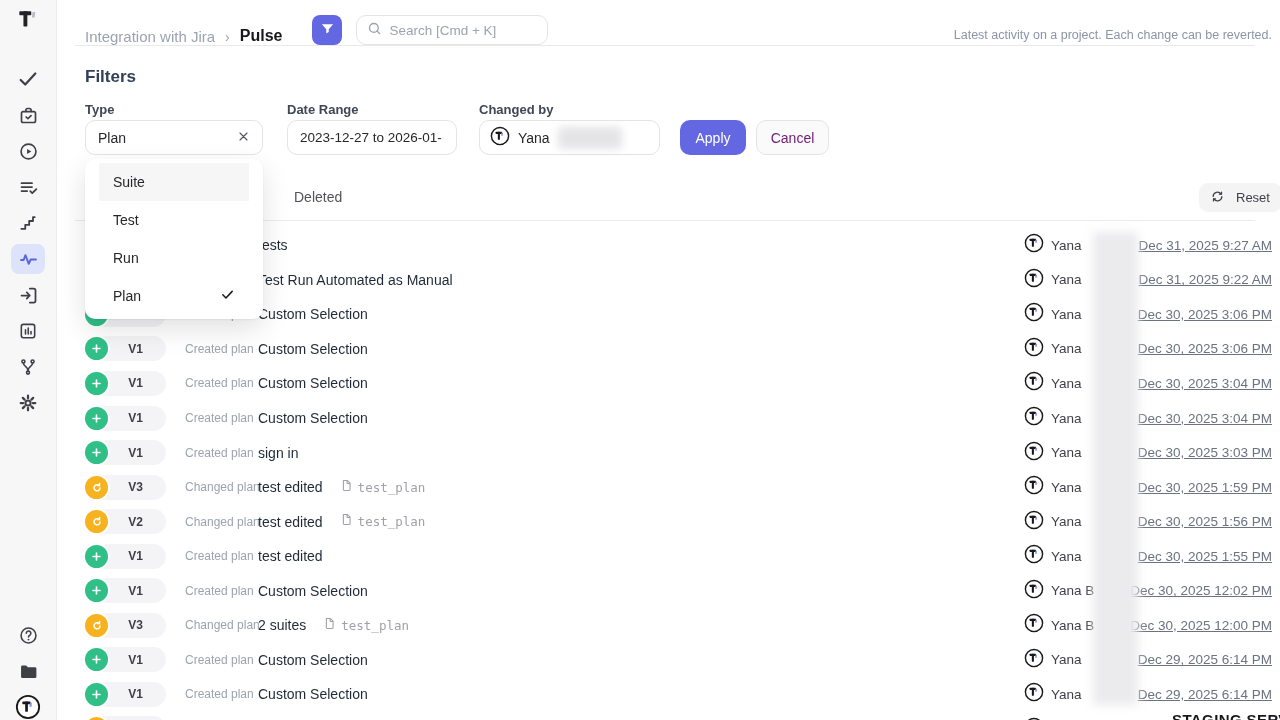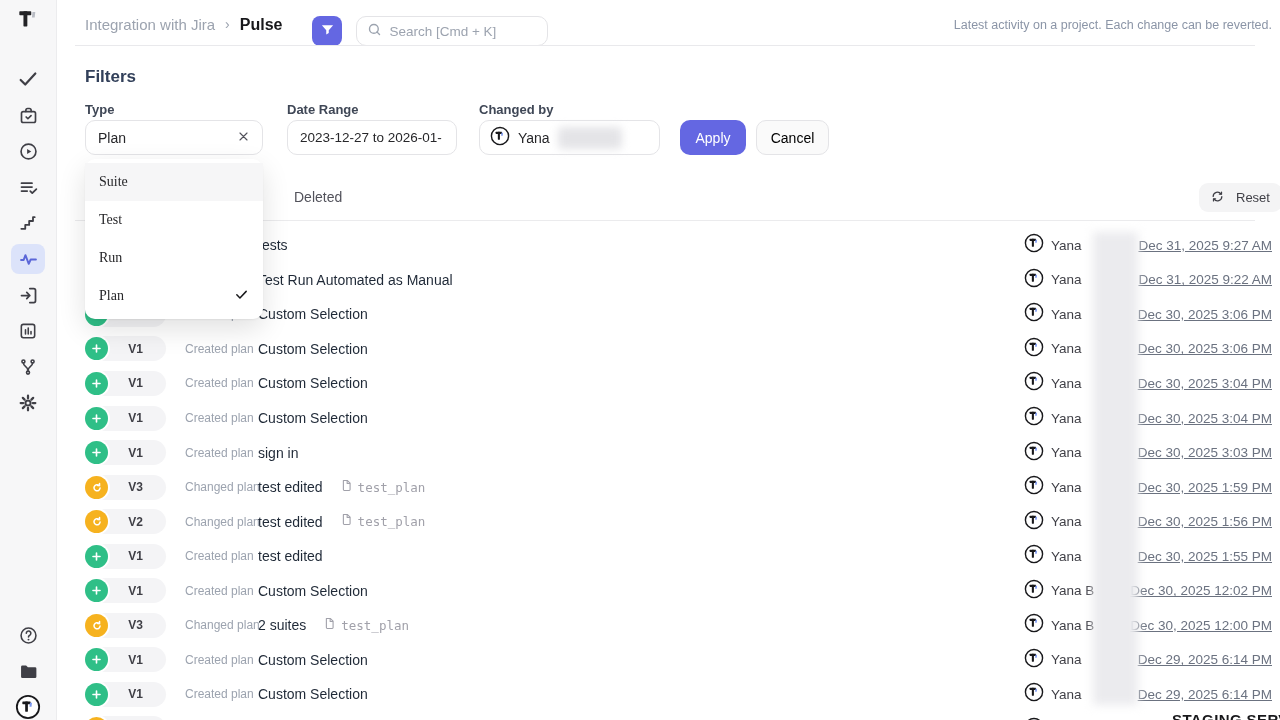--- a/index.html
+++ b/index.html
@@ -13,22 +13,22 @@
   .sb-logo { margin-top:7px; }
   .sb-nav { margin-top:27px; display:flex; flex-direction:column; gap:6px; align-items:center; }
   .sb-item { width:34px; height:30px; border-radius:8px; display:flex;
     align-items:center; justify-content:center; color:#3f3f46; cursor:pointer; }
   .sb-item svg { display:block; }
   .sb-item.active { background:#dce3fa; color:#5b67d8; }
   .sb-bottom { margin-top:auto; margin-bottom:-2px; display:flex; flex-direction:column;
     gap:6px; align-items:center; }
 
   
-  .header { position:absolute; left:57px; top:16px; width:1223px; height:45px;
-    display:flex; align-items:flex-start; padding:0 8px 0 28px; background:#fff; }
+  .header { position:absolute; left:57px; top:0; width:1223px; height:45px;
+    display:flex; align-items:flex-end; padding:0 8px 0 28px; background:#fff; }
   .hdr-divider { position:absolute; left:75px; top:45px; width:1180px; height:1px; background:#e9e9ec; }
   .bc-project { font-size:15px; color:#9ca3af; font-weight:500; white-space:nowrap; }
   .bc-sep { font-size:14px; color:#9ca3af; margin:0 10px; }
   .bc-page { font-size:16px; font-weight:700; color:#18181b; }
   .filter-btn { width:30px; height:30px; border-radius:8px; background:#6467e2; border:none;
     margin-left:30px; display:flex; align-items:center; justify-content:center; cursor:pointer; flex-shrink:0; }
   .search-box { margin-left:14px; width:192px; height:30px; border:1px solid #e4e4e7;
     border-radius:10px; display:flex; align-items:center; padding:0 10px; gap:7px; background:#fff; }
   .search-box input { border:none; outline:none; width:100%; font-size:13.5px;
     font-family:"Liberation Sans",sans-serif; color:#27272a; background:transparent; }
@@ -42,26 +42,26 @@
   .finput { position:absolute; top:120px; height:35px; border:1px solid #e4e4e7; border-radius:10px;
     background:#fff; display:flex; align-items:center; font-size:14px; color:#27272a; cursor:pointer; }
   #type-input { left:85px; width:178px; padding:0 12px; justify-content:space-between; }
   #date-input { left:287px; width:170px; padding:0 12px; font-size:13.5px; overflow:hidden; white-space:nowrap;border-radius:10px; }
   #changedby-input { left:479px; width:181px; padding:0 10px; gap:8px; }
   .blurbox { width:64px; height:22px; background:#e4e4e7; border-radius:4px; filter:blur(4px); }
   .btn { position:absolute; top:120px; height:35px; border-radius:10px; font-size:14px; font-weight:500;
     display:flex; align-items:center; justify-content:center; cursor:pointer;
     font-family:"Liberation Sans",sans-serif; }
   #apply-btn { left:680px; width:66px; background:#6467e2; color:#fff; border:none; }
-  #cancel-btn { left:756px; width:73px; background:#fafafa; color:#000000; border:1px solid #e4e4e7; }
+  #cancel-btn { left:756px; width:73px; background:#fafafa; color:#701a75; border:1px solid #e4e4e7; }
 
   
   .dropdown { position:absolute; left:85px; top:159px; width:178px; background:#fff;
-    border-radius:10px; padding:4px 0;
-    box-shadow:0 1px 2px rgba(0,0,0,.06), 0 10px 28px rgba(0,0,0,.12); z-index:40;font-family:Liberation Serif, serif; }
+    border-radius:10px; padding:4px 14px;
+    box-shadow:0 1px 2px rgba(0,0,0,.06), 0 10px 28px rgba(0,0,0,.12); z-index:40; }
   .dd-item { height:38px; display:flex; align-items:center; justify-content:space-between;
     padding:0 14px; font-size:14px; color:#27272a; cursor:pointer; }
   .dd-item.hovered { background:#f6f6f7; }
 
   
   .tab { position:absolute; top:189px; font-size:14px; color:#52525b; cursor:pointer; }
   #tab-changed { left:205px; }
   #tab-deleted { left:294px; }
   .reset-btn { position:absolute; left:1199px; top:183px; height:29px; padding:0 12px;
     background:#f4f4f5; border:none; border-radius:9px; font-size:13px; color:#3f3f46;

